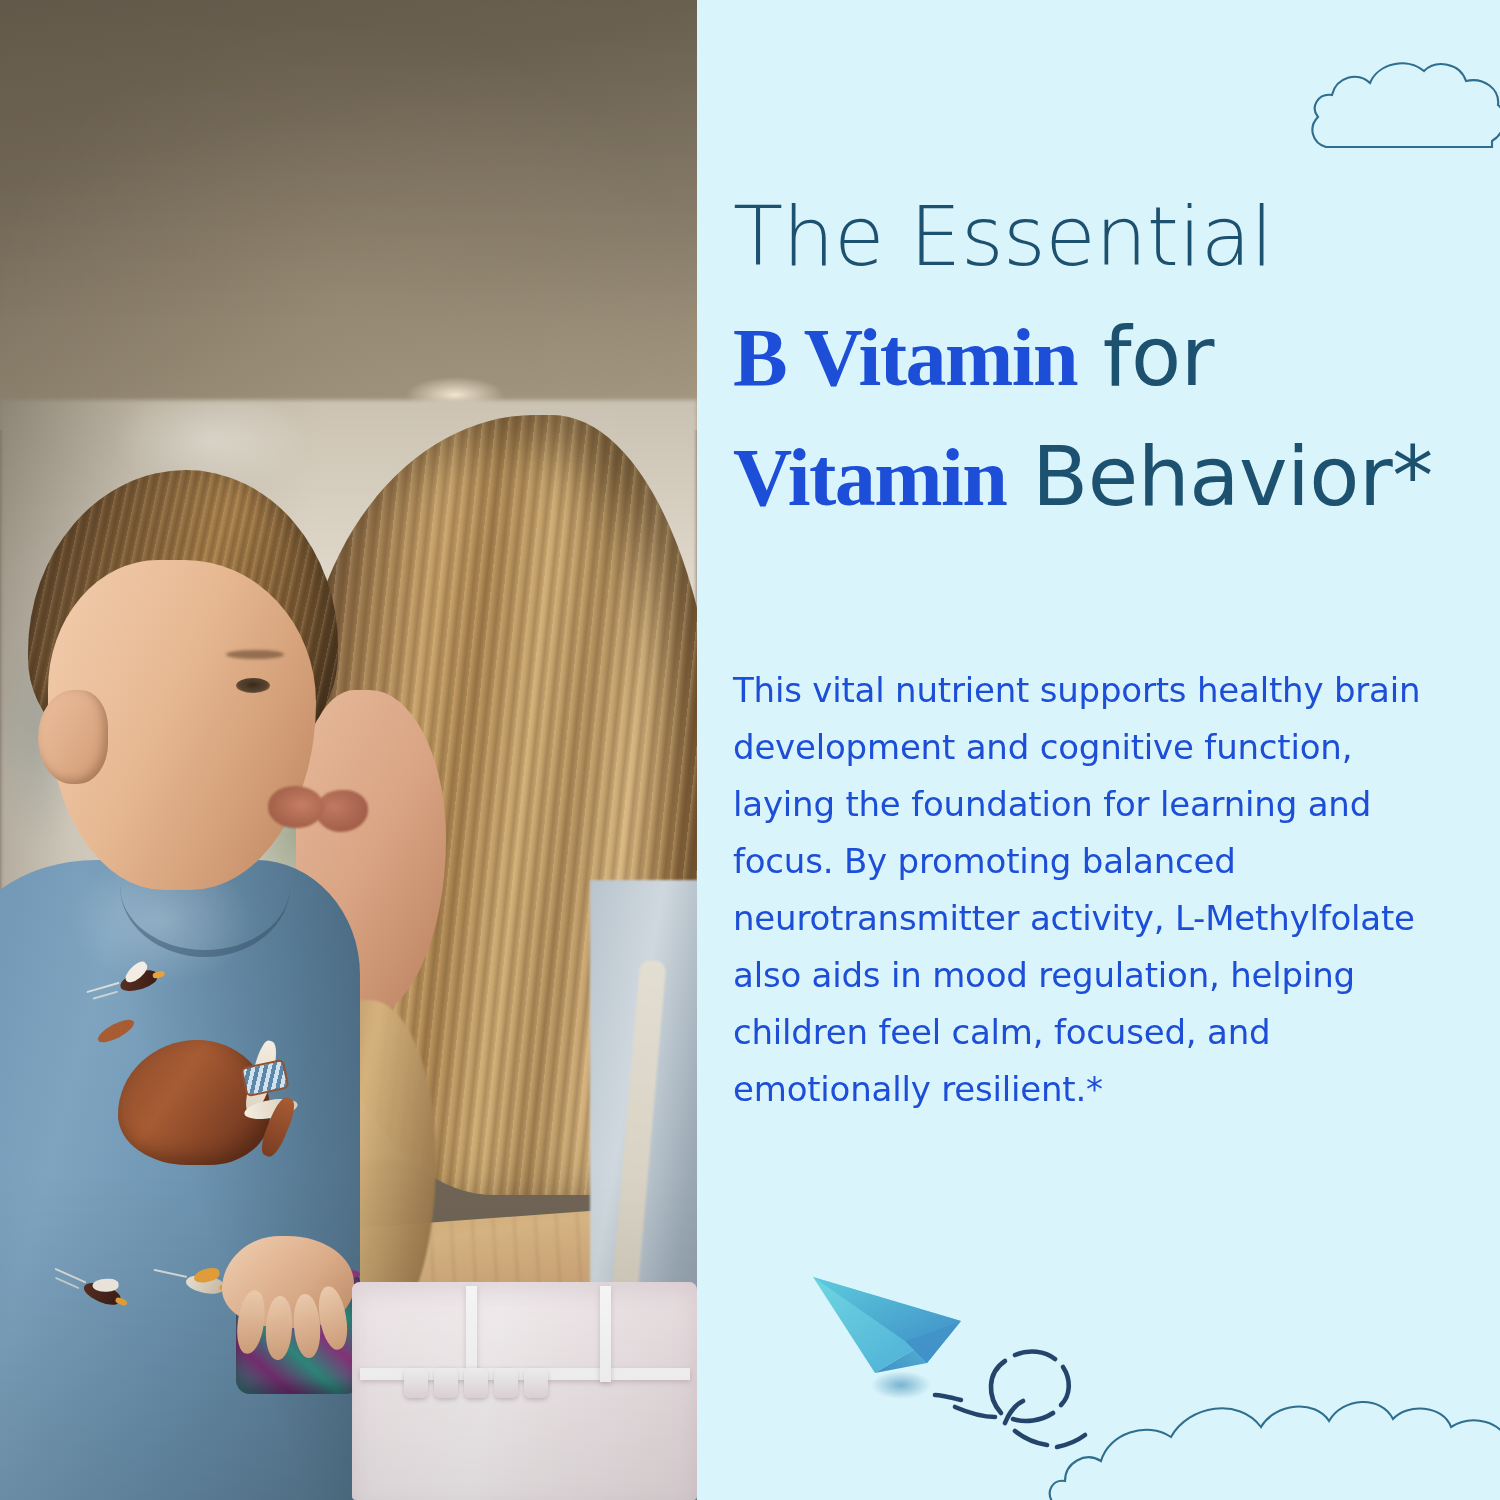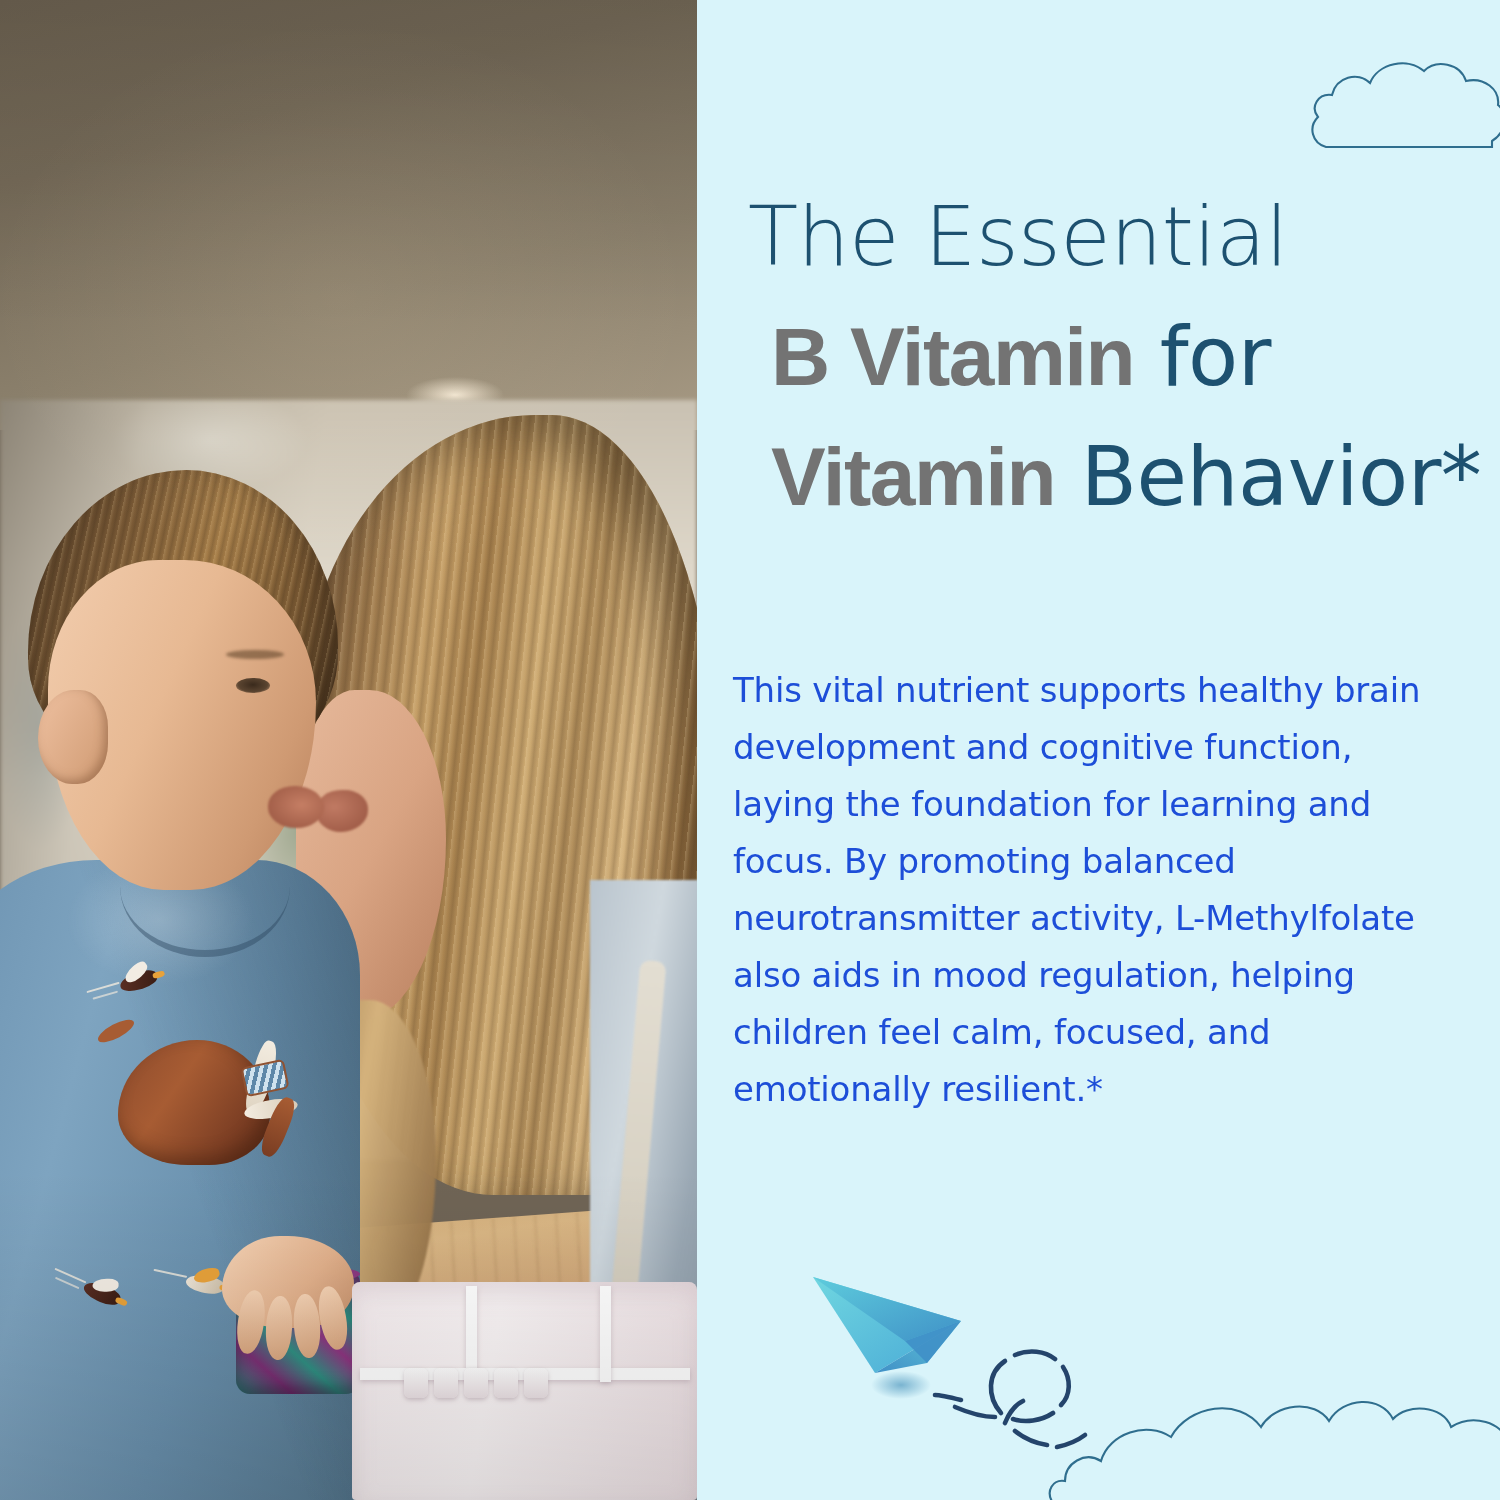--- a/index.html
+++ b/index.html
@@ -280,24 +280,24 @@
   .headline{
     position:absolute;left:36px;top:188px;width:760px;
     line-height:97px;letter-spacing:-.5px;
   }
   .hl-line{display:block;white-space:nowrap;}
   .hl-light{
     font-size:82px;font-weight:400;color:#1d5170;
     font-family:"DejaVu Sans","Liberation Sans",sans-serif;
   }
   .hl-bold{
-    font-size:82px;font-weight:700;color:#737373;
-    font-family:Liberation Sans, sans-serif;letter-spacing:-1.5px;margin-left:38px;
-  }
-  .hl-light.thin{font-weight:200;margin-left:15px;}
+    font-size:82px;font-weight:700;color:#1d4ed8;
+    font-family:Liberation Serif, serif;letter-spacing:-1.5px;
+  }
+  .hl-light.thin{font-weight:200;}
 
   .body-copy{
     position:absolute;left:36px;top:662px;width:700px;
     font-size:34px;line-height:57px;color:#1d4ed8;font-weight:400;
     font-family:"DejaVu Sans","Liberation Sans",sans-serif;
     letter-spacing:-.2px;
   }
   .body-copy p{margin:0;}
 </style>
 </head>

